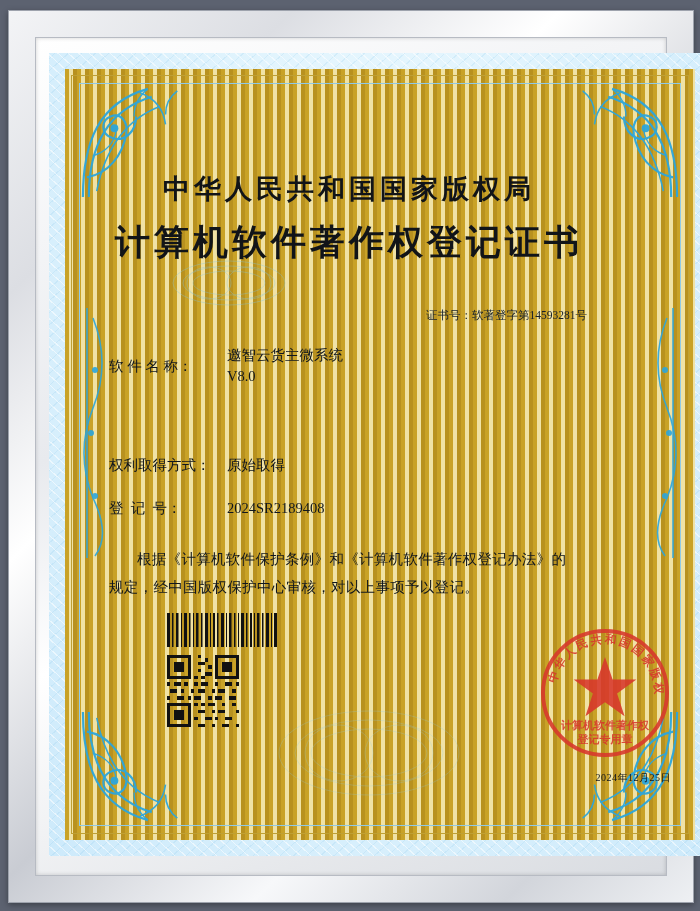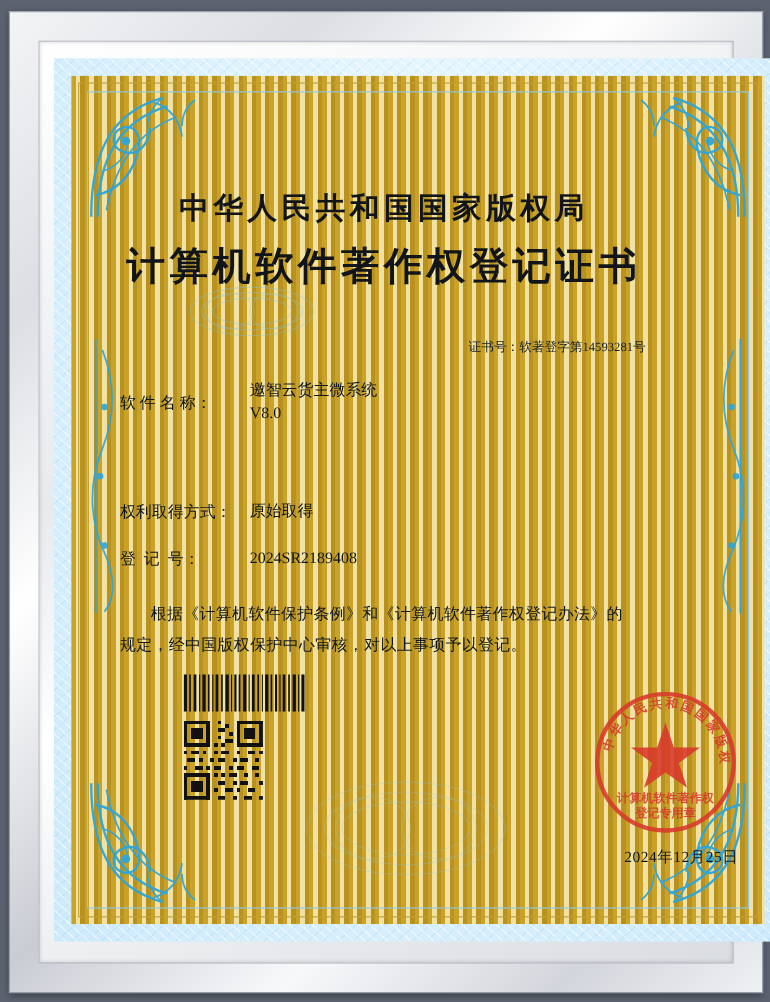--- a/index.html
+++ b/index.html
@@ -179,21 +179,21 @@
   .seal {
     position: absolute;
     right: 36px; top: 570px;
     width: 140px; height: 140px;
   }
 
   .date {
     position: absolute;
     right: 40px; top: 718px;
     font-family: "Liberation Serif", serif;
-    font-size: 14px;
+    font-size: 10px;
     color: #10161d;
     letter-spacing: .5px;
   }
 </style>
 </head>
 <body>
 
 <div class="frame-outer">
   <div class="frame-inner-bevel"></div>
 

